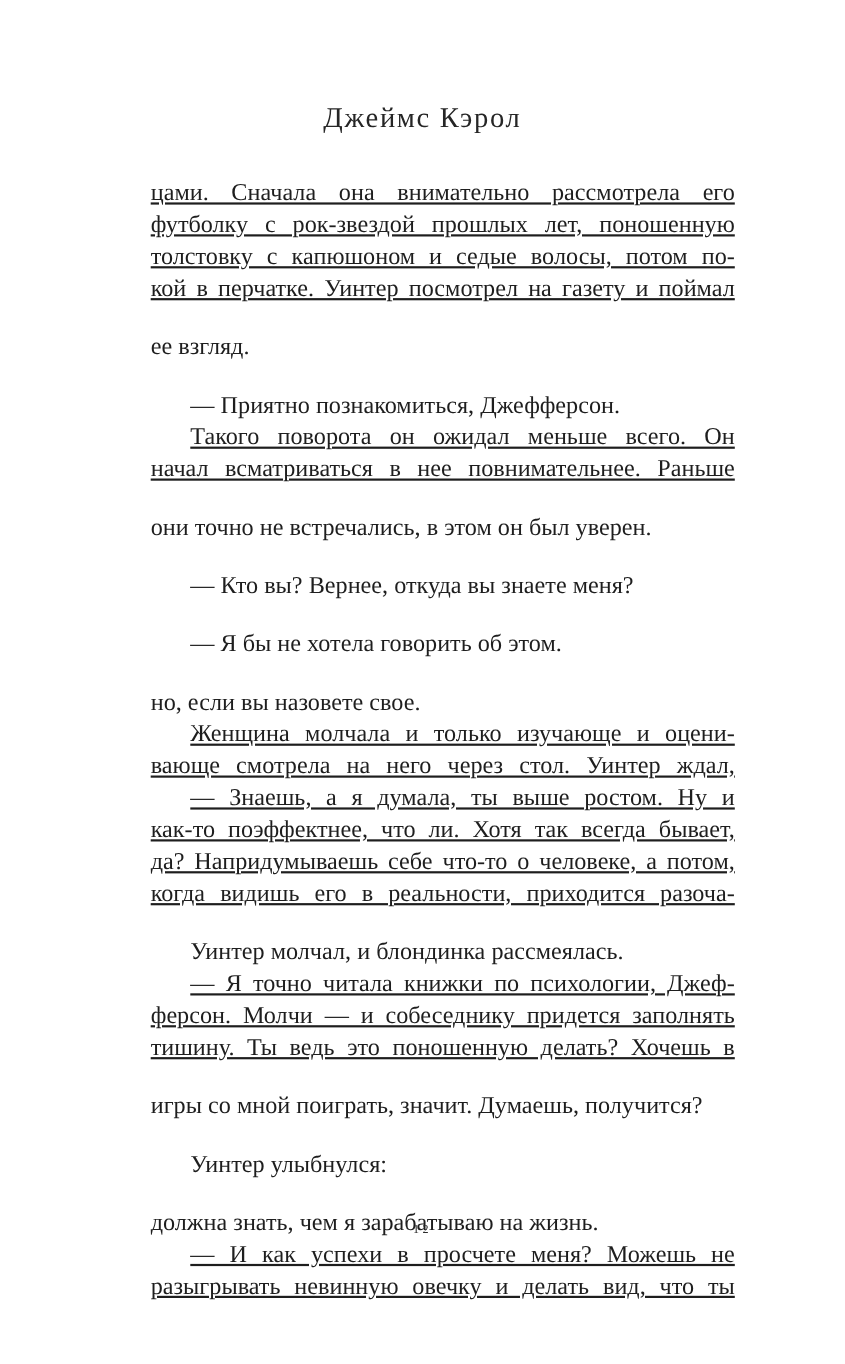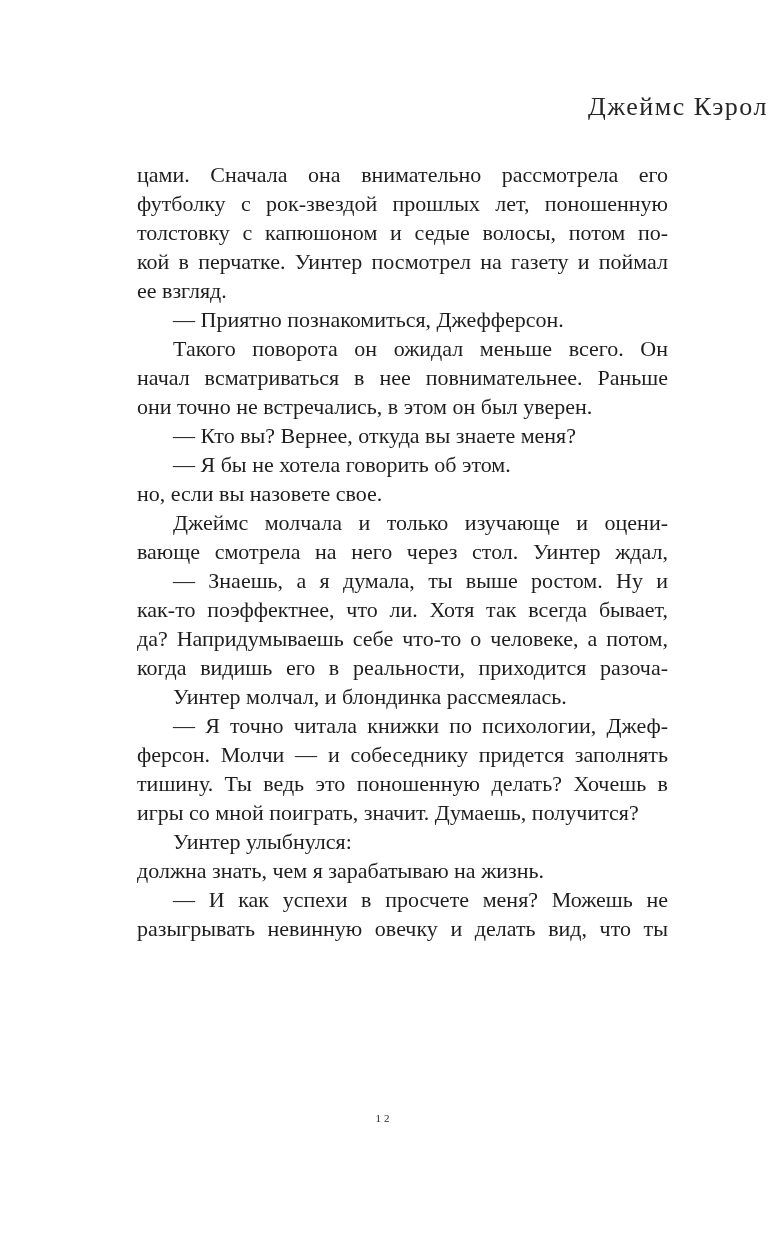--- a/index.html
+++ b/index.html
@@ -18,42 +18,42 @@
   .book-page {
     position: absolute;
     inset: 0;
     background: #ffffff;
   }
   .page-header {
     position: absolute;
     top: 92px;
     left: 0;
     width: 768px;
-    text-align: right;
+    text-align: center;
     font-size: 26px;
     font-weight: 400;
     letter-spacing: 1.5px;
     color: #262626;
   }
   .text-block {
     position: absolute;
     left: 137px;
     top: 160px;
     width: 531px;
   }
   .text-line {
     font-size: 22px;
     line-height: 29px;
     height: 29px;
     text-align: justify;
     white-space: nowrap; 
   }
   .text-line { white-space: normal; overflow: visible; }
-  .text-line.justified { text-align-last: justify; }
-  .text-line.lastline { text-align: center; text-align-last: left; }
+  .text-line.justified { text-align-last: justify; text-decoration: underline; }
+  .text-line.lastline { text-align: center; text-align-last: left; margin-top: 24px; }
   .text-line.indent { text-indent: 36px; }
   .page-number {
     position: absolute;
     top: 1112px;
     left: 0;
     width: 768px;
     text-align: center;
     font-size: 11px;
     letter-spacing: 3px;
     color: #2a2a2a;
@@ -72,21 +72,21 @@
       <div class="text-line justified">толстовку с капюшоном и седые волосы, потом по-</div>
       <div class="text-line justified">кой в перчатке. Уинтер посмотрел на газету и поймал</div>
       <div class="text-line lastline">ее взгляд.</div>
       <div class="text-line lastline indent">— Приятно познакомиться, Джефферсон.</div>
       <div class="text-line justified indent">Такого поворота он ожидал меньше всего. Он</div>
       <div class="text-line justified">начал всматриваться в нее повнимательнее. Раньше</div>
       <div class="text-line lastline">они точно не встречались, в этом он был уверен.</div>
       <div class="text-line lastline indent">— Кто вы? Вернее, откуда вы знаете меня?</div>
       <div class="text-line lastline indent">— Я бы не хотела говорить об этом.</div>
       <div class="text-line lastline">но, если вы назовете свое.</div>
-      <div class="text-line justified indent">Джеймс молчала и только изучающе и оцени-</div>
+      <div class="text-line justified indent">Женщина молчала и только изучающе и оцени-</div>
       <div class="text-line justified">вающе смотрела на него через стол. Уинтер ждал,</div>
       <div class="text-line justified indent">— Знаешь, а я думала, ты выше ростом. Ну и</div>
       <div class="text-line justified">как-то поэффектнее, что ли. Хотя так всегда бывает,</div>
       <div class="text-line justified">да? Напридумываешь себе что-то о человеке, а потом,</div>
       <div class="text-line justified">когда видишь его в реальности, приходится разоча-</div>
       <div class="text-line lastline indent">Уинтер молчал, и блондинка рассмеялась.</div>
       <div class="text-line justified indent">— Я точно читала книжки по психологии, Джеф-</div>
       <div class="text-line justified">ферсон. Молчи — и собеседнику придется заполнять</div>
       <div class="text-line justified">тишину. Ты ведь это поношенную делать? Хочешь в</div>
       <div class="text-line lastline">игры со мной поиграть, значит. Думаешь, получится?</div>

